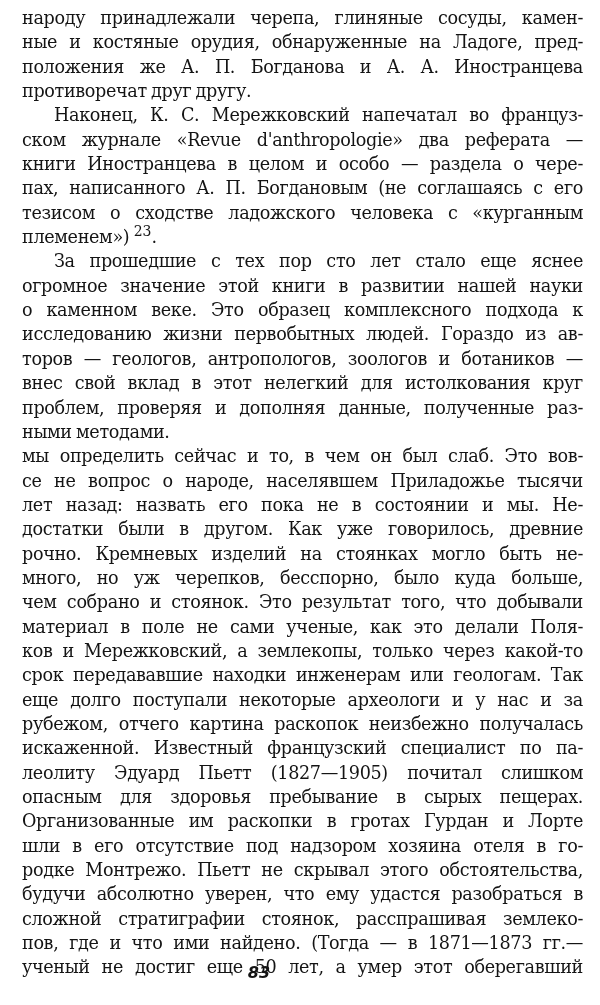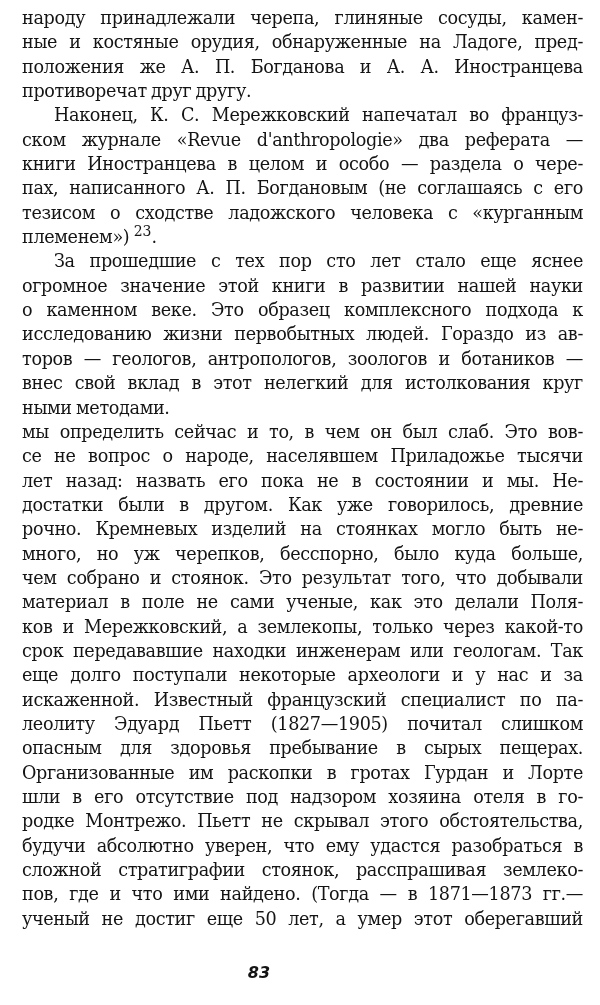--- a/index.html
+++ b/index.html
@@ -53,32 +53,34 @@
   <span class="line">книги Иностранцева в целом и особо — раздела о чере-</span>
   <span class="line">пах, написанного А. П. Богдановым (не соглашаясь с его</span>
   <span class="line">тезисом о сходстве ладожского человека с «курганным</span>
   <span class="line last"><span>племенем»)</span> <sup class="fn">23</sup><span>.</span></span>
   <span class="line indent">За прошедшие с тех пор сто лет стало еще яснее</span>
   <span class="line">огромное значение этой книги в развитии нашей науки</span>
   <span class="line">о каменном веке. Это образец комплексного подхода к</span>
   <span class="line">исследованию жизни первобытных людей. Гораздо из ав-</span>
   <span class="line">торов — геологов, антропологов, зоологов и ботаников —</span>
   <span class="line">внес свой вклад в этот нелегкий для истолкования круг</span>
+  <span class="line">проблем, проверяя и дополняя данные, полученные раз-</span>
   <span class="line last">ными методами.</span>
   <span class="line">мы определить сейчас и то, в чем он был слаб. Это вов-</span>
   <span class="line">се не вопрос о народе, населявшем Приладожье тысячи</span>
   <span class="line">лет назад: назвать его пока не в состоянии и мы. Не-</span>
   <span class="line">достатки были в другом. Как уже говорилось, древние</span>
   <span class="line">рочно. Кремневых изделий на стоянках могло быть не-</span>
   <span class="line">много, но уж черепков, бесспорно, было куда больше,</span>
   <span class="line">чем собрано и стоянок. Это результат того, что добывали</span>
   <span class="line">материал в поле не сами ученые, как это делали Поля-</span>
   <span class="line">ков и Мережковский, а землекопы, только через какой-то</span>
   <span class="line">срок передававшие находки инженерам или геологам. Так</span>
   <span class="line">еще долго поступали некоторые археологи и у нас и за</span>
+  <span class="line">рубежом, отчего картина раскопок неизбежно получалась</span>
   <span class="line">искаженной. Известный французский специалист по па-</span>
   <span class="line">леолиту Эдуард Пьетт (1827—1905) почитал слишком</span>
   <span class="line">опасным для здоровья пребывание в сырых пещерах.</span>
   <span class="line">Организованные им раскопки в гротах Гурдан и Лорте</span>
   <span class="line">шли в его отсутствие под надзором хозяина отеля в го-</span>
   <span class="line">родке Монтрежо. Пьетт не скрывал этого обстоятельства,</span>
   <span class="line">будучи абсолютно уверен, что ему удастся разобраться в</span>
   <span class="line">сложной стратиграфии стоянок, расспрашивая землеко-</span>
   <span class="line">пов, где и что ими найдено. (Тогда — в 1871—1873 гг.—</span>
   <span class="line">ученый не достиг еще 50 лет, а умер этот оберегавший</span>

